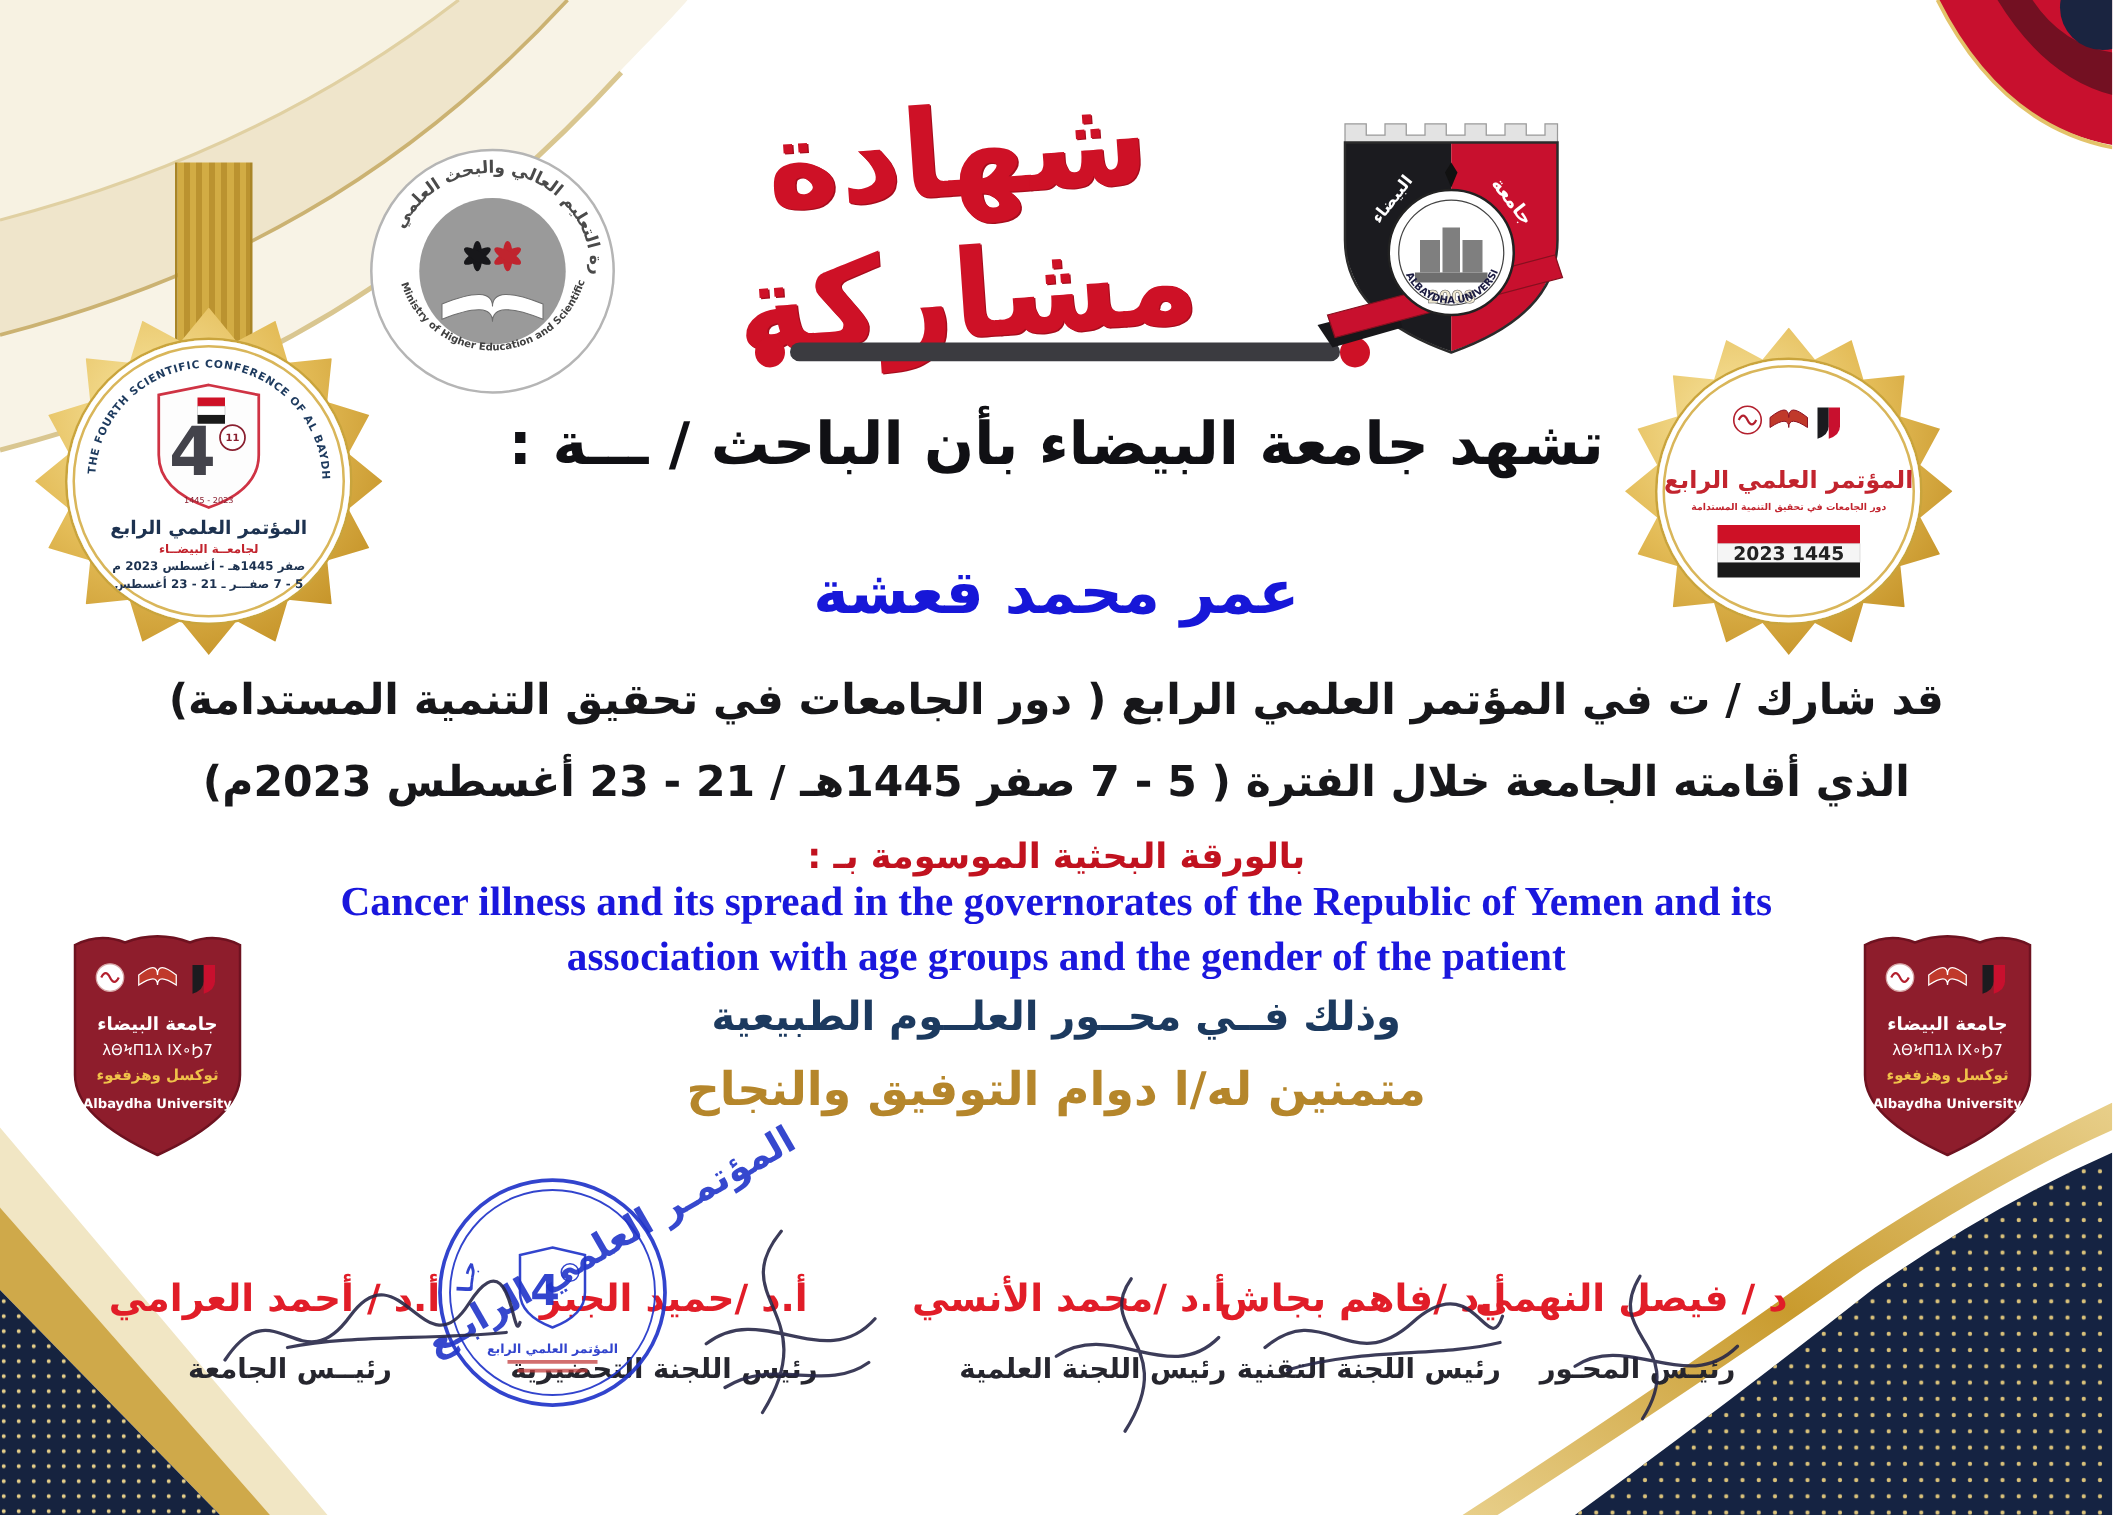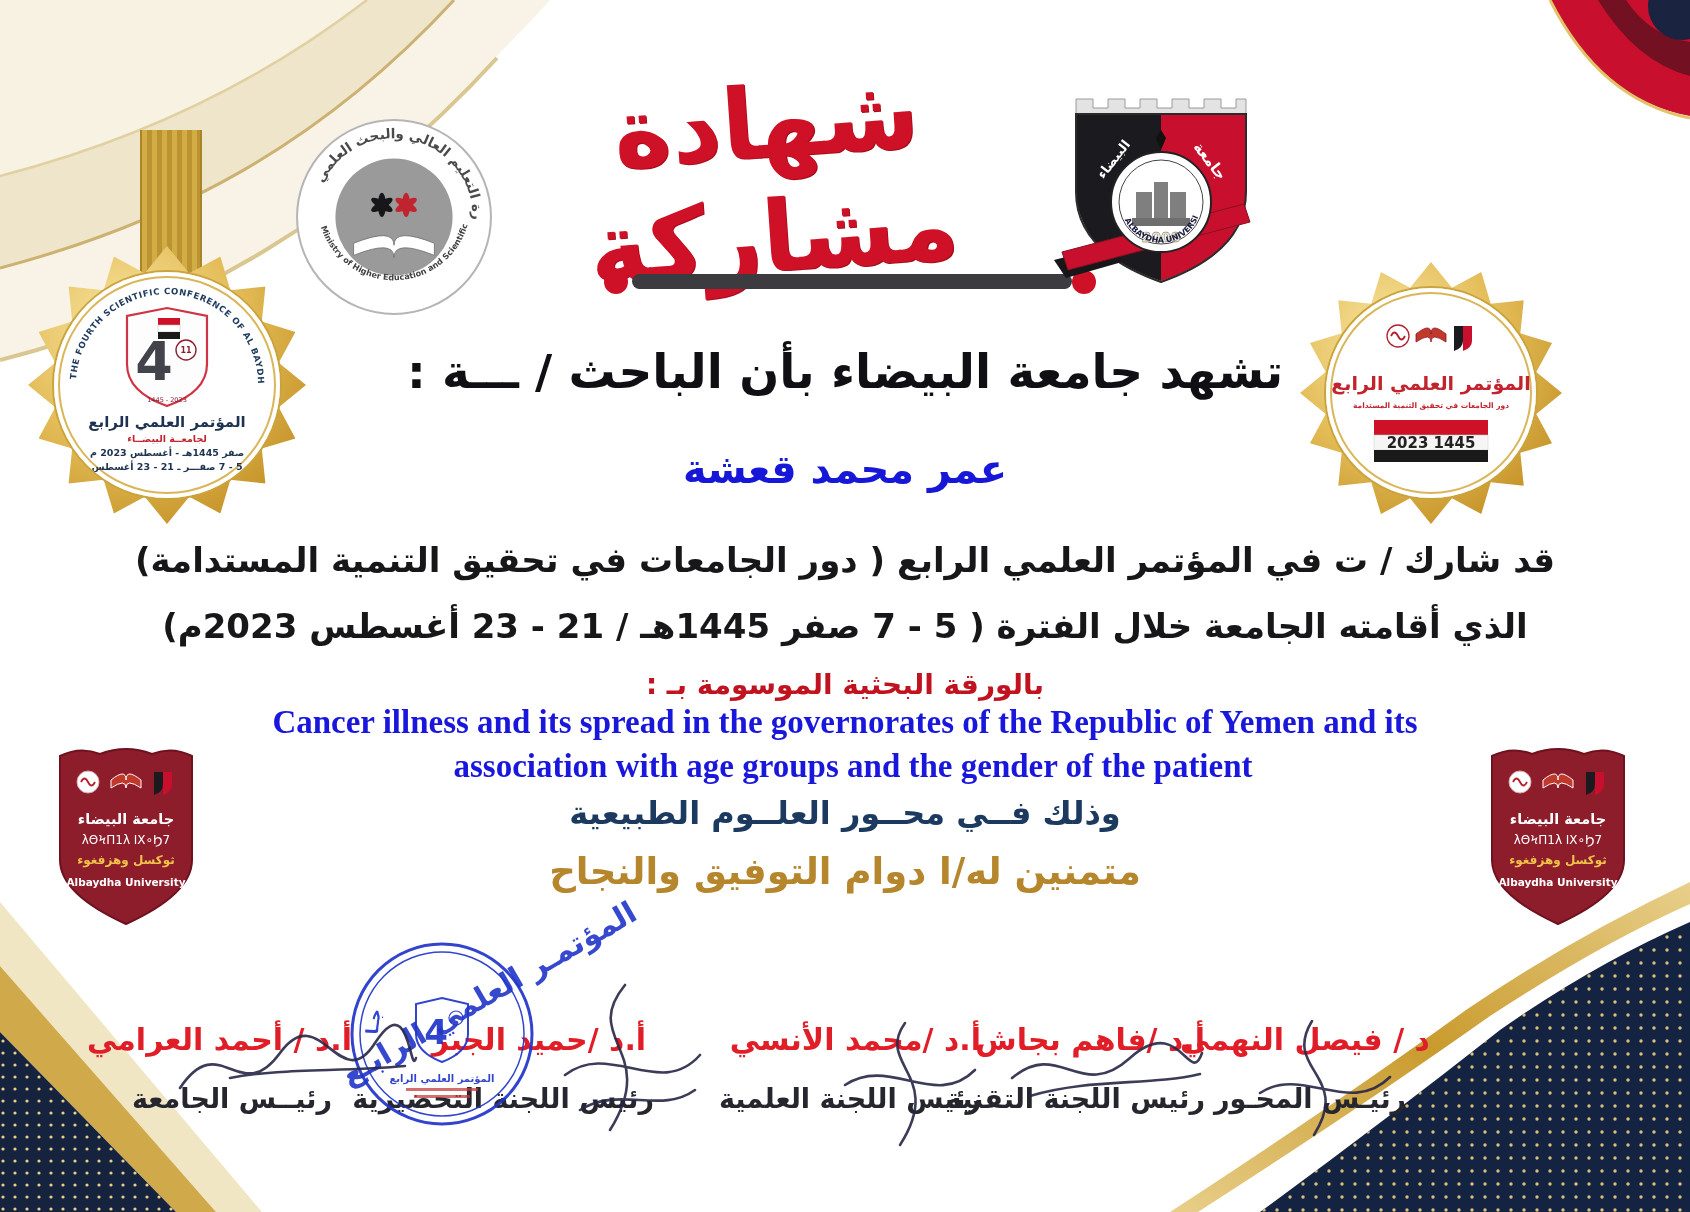--- a/index.html
+++ b/index.html
@@ -21,22 +21,22 @@
     box-shadow:0 0 0 2px #c9a43c, inset 0 0 0 4px #fff, inset 0 0 0 6px #d9b65a;overflow:hidden;}
   .seal-left{left:28px;top:246px;width:278px;height:278px;}
   .seal-right{left:1300px;top:262px;width:262px;height:262px;}
   
   .main-title{left:470px;top:66px;width:600px;text-align:center;font-size:98px;font-weight:bold;
     color:#ce1126;transform:rotate(-4deg);letter-spacing:2px;z-index:2;text-shadow:1px 1px 0 #a60d1d;}
   .title-bar{left:632px;top:274px;width:440px;height:15px;background:#3b3b40;border-radius:8px;z-index:2;}
   .title-dot{width:24px;height:24px;border-radius:50%;background:#ce1126;z-index:2;}
   
   .line{left:0;right:0;text-align:center;z-index:5;}
-  .heading{top:344px;font-size:47px;font-weight:bold;color:#101014;direction:rtl;}
-  .rname{top:446px;font-size:40px;font-weight:bold;color:#1717d8;direction:rtl;}
+  .heading{top:328px;font-size:47px;font-weight:bold;color:#101014;direction:rtl;}
+  .rname{top:446px;font-size:48px;font-weight:bold;color:#1717d8;direction:rtl;}
   .b1{top:540px;font-size:34px;font-weight:bold;color:#17171a;direction:rtl;}
   .b2{top:606px;font-size:34px;font-weight:bold;color:#17171a;direction:rtl;}
   .plabel{top:668px;font-size:28px;font-weight:bold;color:#c1121f;direction:rtl;}
   .eng{font-family:"Liberation Serif",serif;font-weight:bold;color:#1a17dd;font-size:33px;}
   .e1{top:704px;}
   .e2{top:748px;padding-left:16px;}
   .track{top:794px;font-size:32px;font-weight:bold;color:#1c3a5f;direction:rtl;}
   .wish{top:850px;font-size:37px;font-weight:bold;color:#b5862b;direction:rtl;text-align:center;}
   
   .sideshield{z-index:4;width:152px;height:192px;}
@@ -45,21 +45,21 @@
   
   .ministry{left:293px;top:116px;width:202px;height:202px;z-index:2;}
   .university{left:1046px;top:84px;width:234px;height:222px;z-index:2;}
   
   .stamp{left:344px;top:936px;width:196px;height:196px;z-index:6;opacity:.92;}
   .stamp-diag{left:322px;top:1072px;width:360px;font-size:30px;font-weight:bold;color:#2135c9;
     transform:rotate(-30deg);transform-origin:0 50%;direction:rtl;z-index:6;opacity:.9;}
   
   .sigcol{z-index:5;text-align:center;}
   .signame{font-size:30px;font-weight:bold;color:#e11d28;direction:rtl;white-space:nowrap;}
-  .sigtitle{margin-top:26px;font-size:27px;font-weight:bold;color:#26262e;direction:rtl;white-space:nowrap;}
+  .sigtitle{margin-top:26px;font-size:22px;font-weight:bold;color:#26262e;direction:rtl;white-space:nowrap;}
   .squig{z-index:7;}
   .squig path{stroke:#272747;stroke-width:2.6;fill:none;stroke-linecap:round;opacity:.9;}
 </style>
 </head>
 <body>
 
 <div class="cert">
 
   <svg class="abs deco" style="left:0;top:0;" width="660" height="380" viewBox="0 0 660 380">
     <path d="M0,360 C190,312 350,215 495,58 C520,32 540,12 550,0 L0,0 Z" fill="#f8f3e6"></path>

